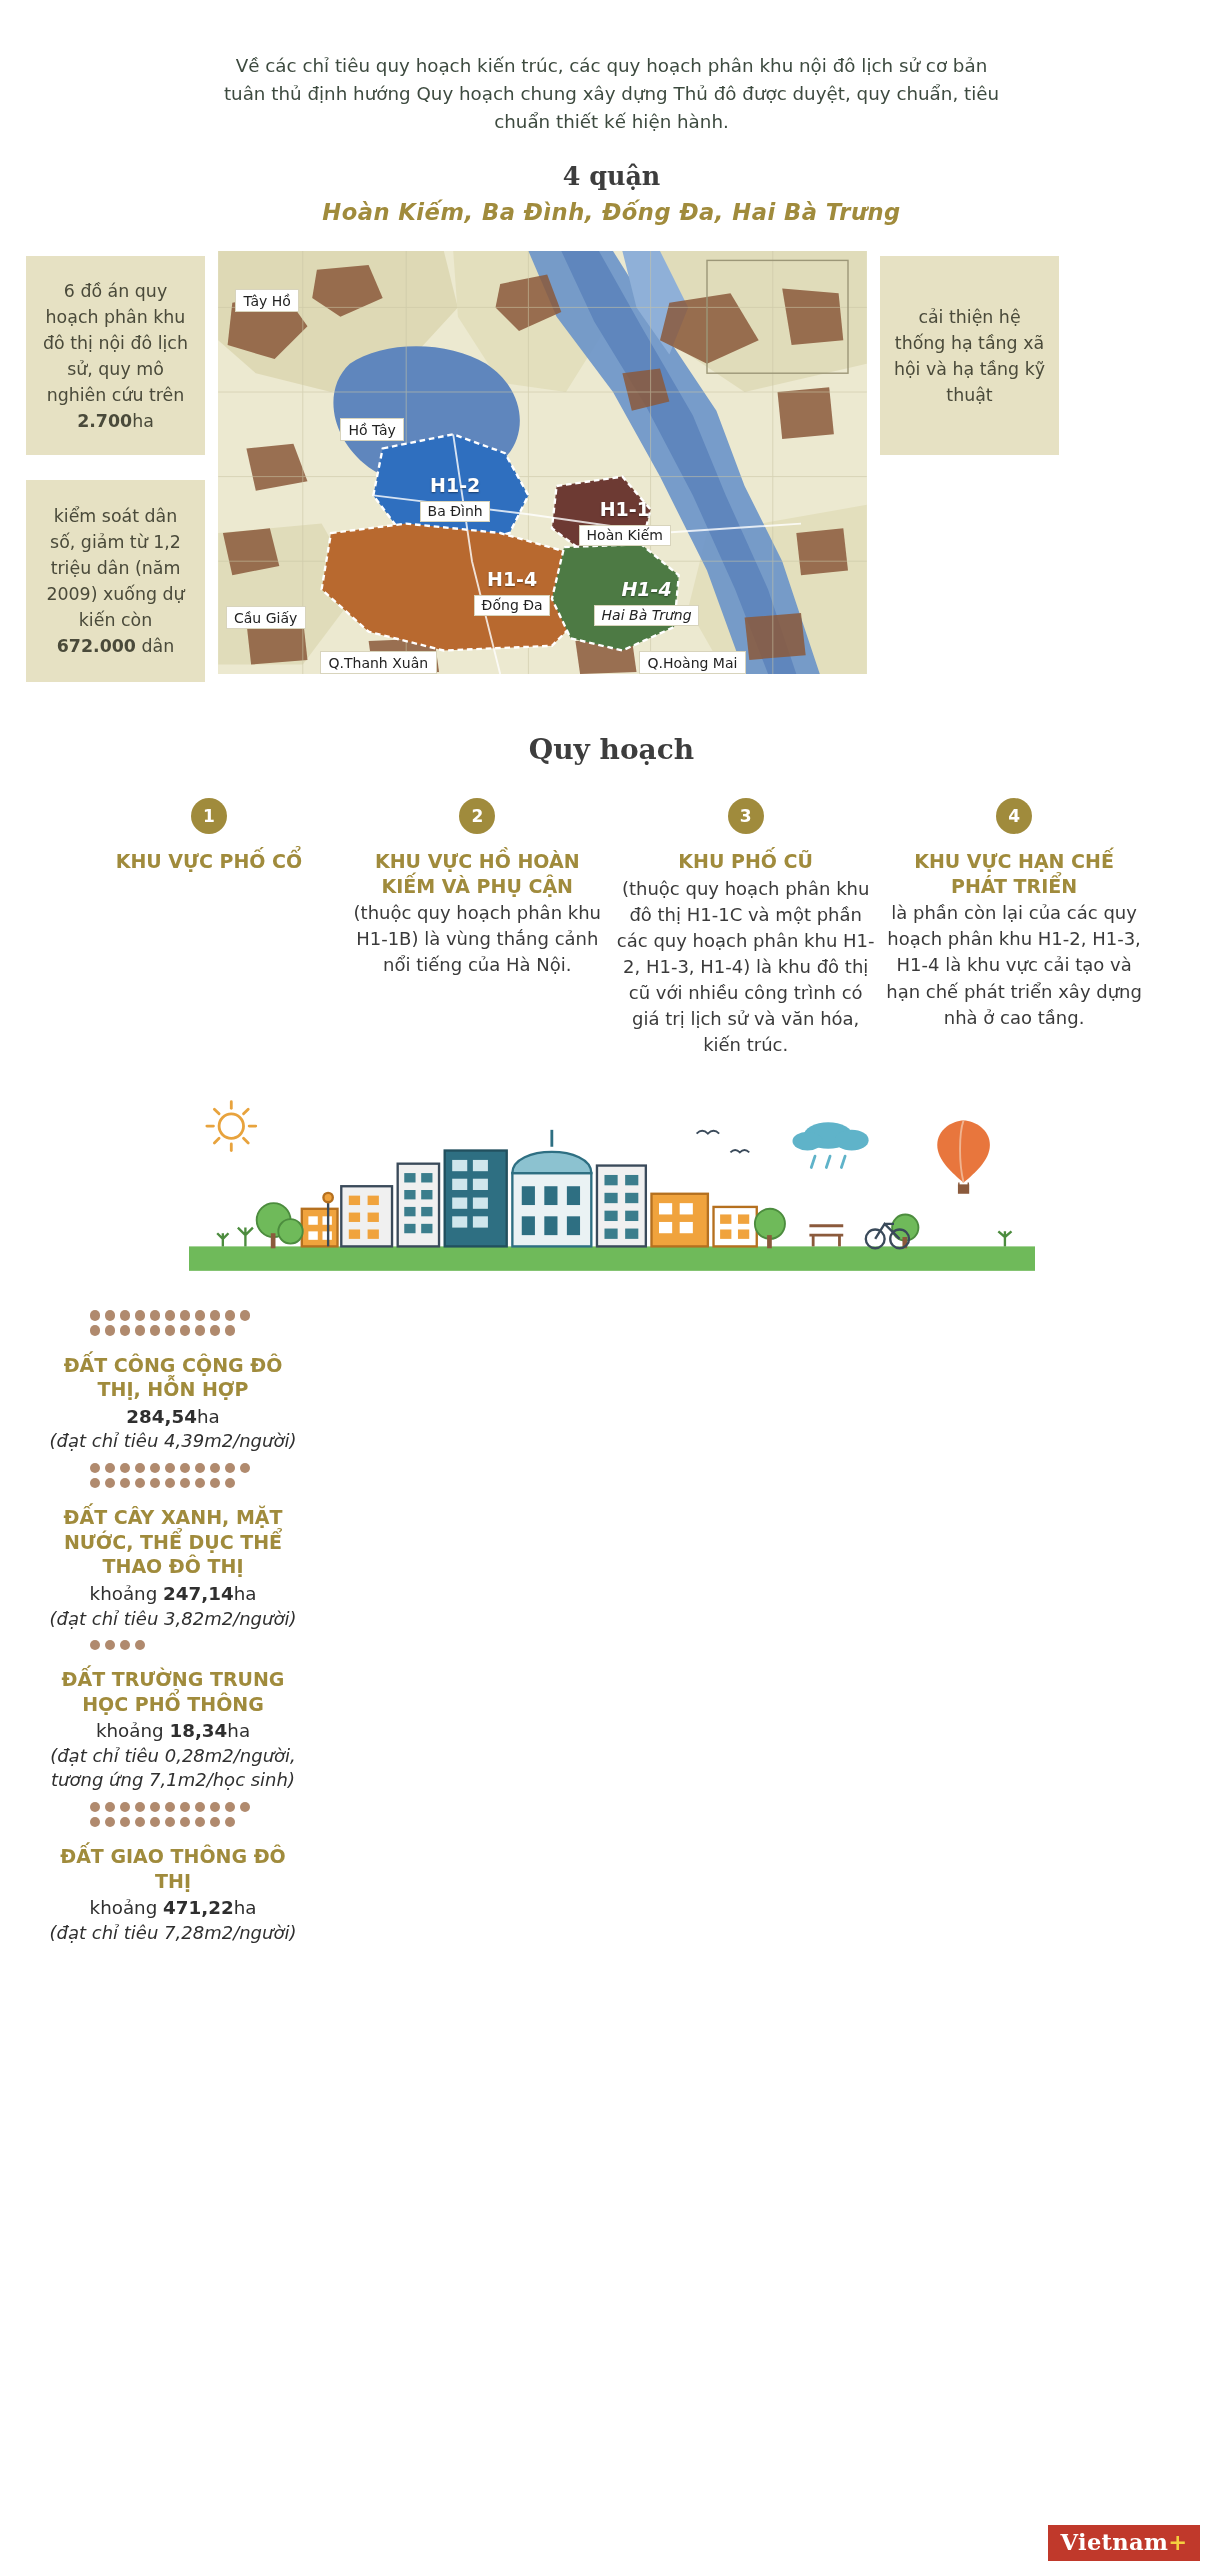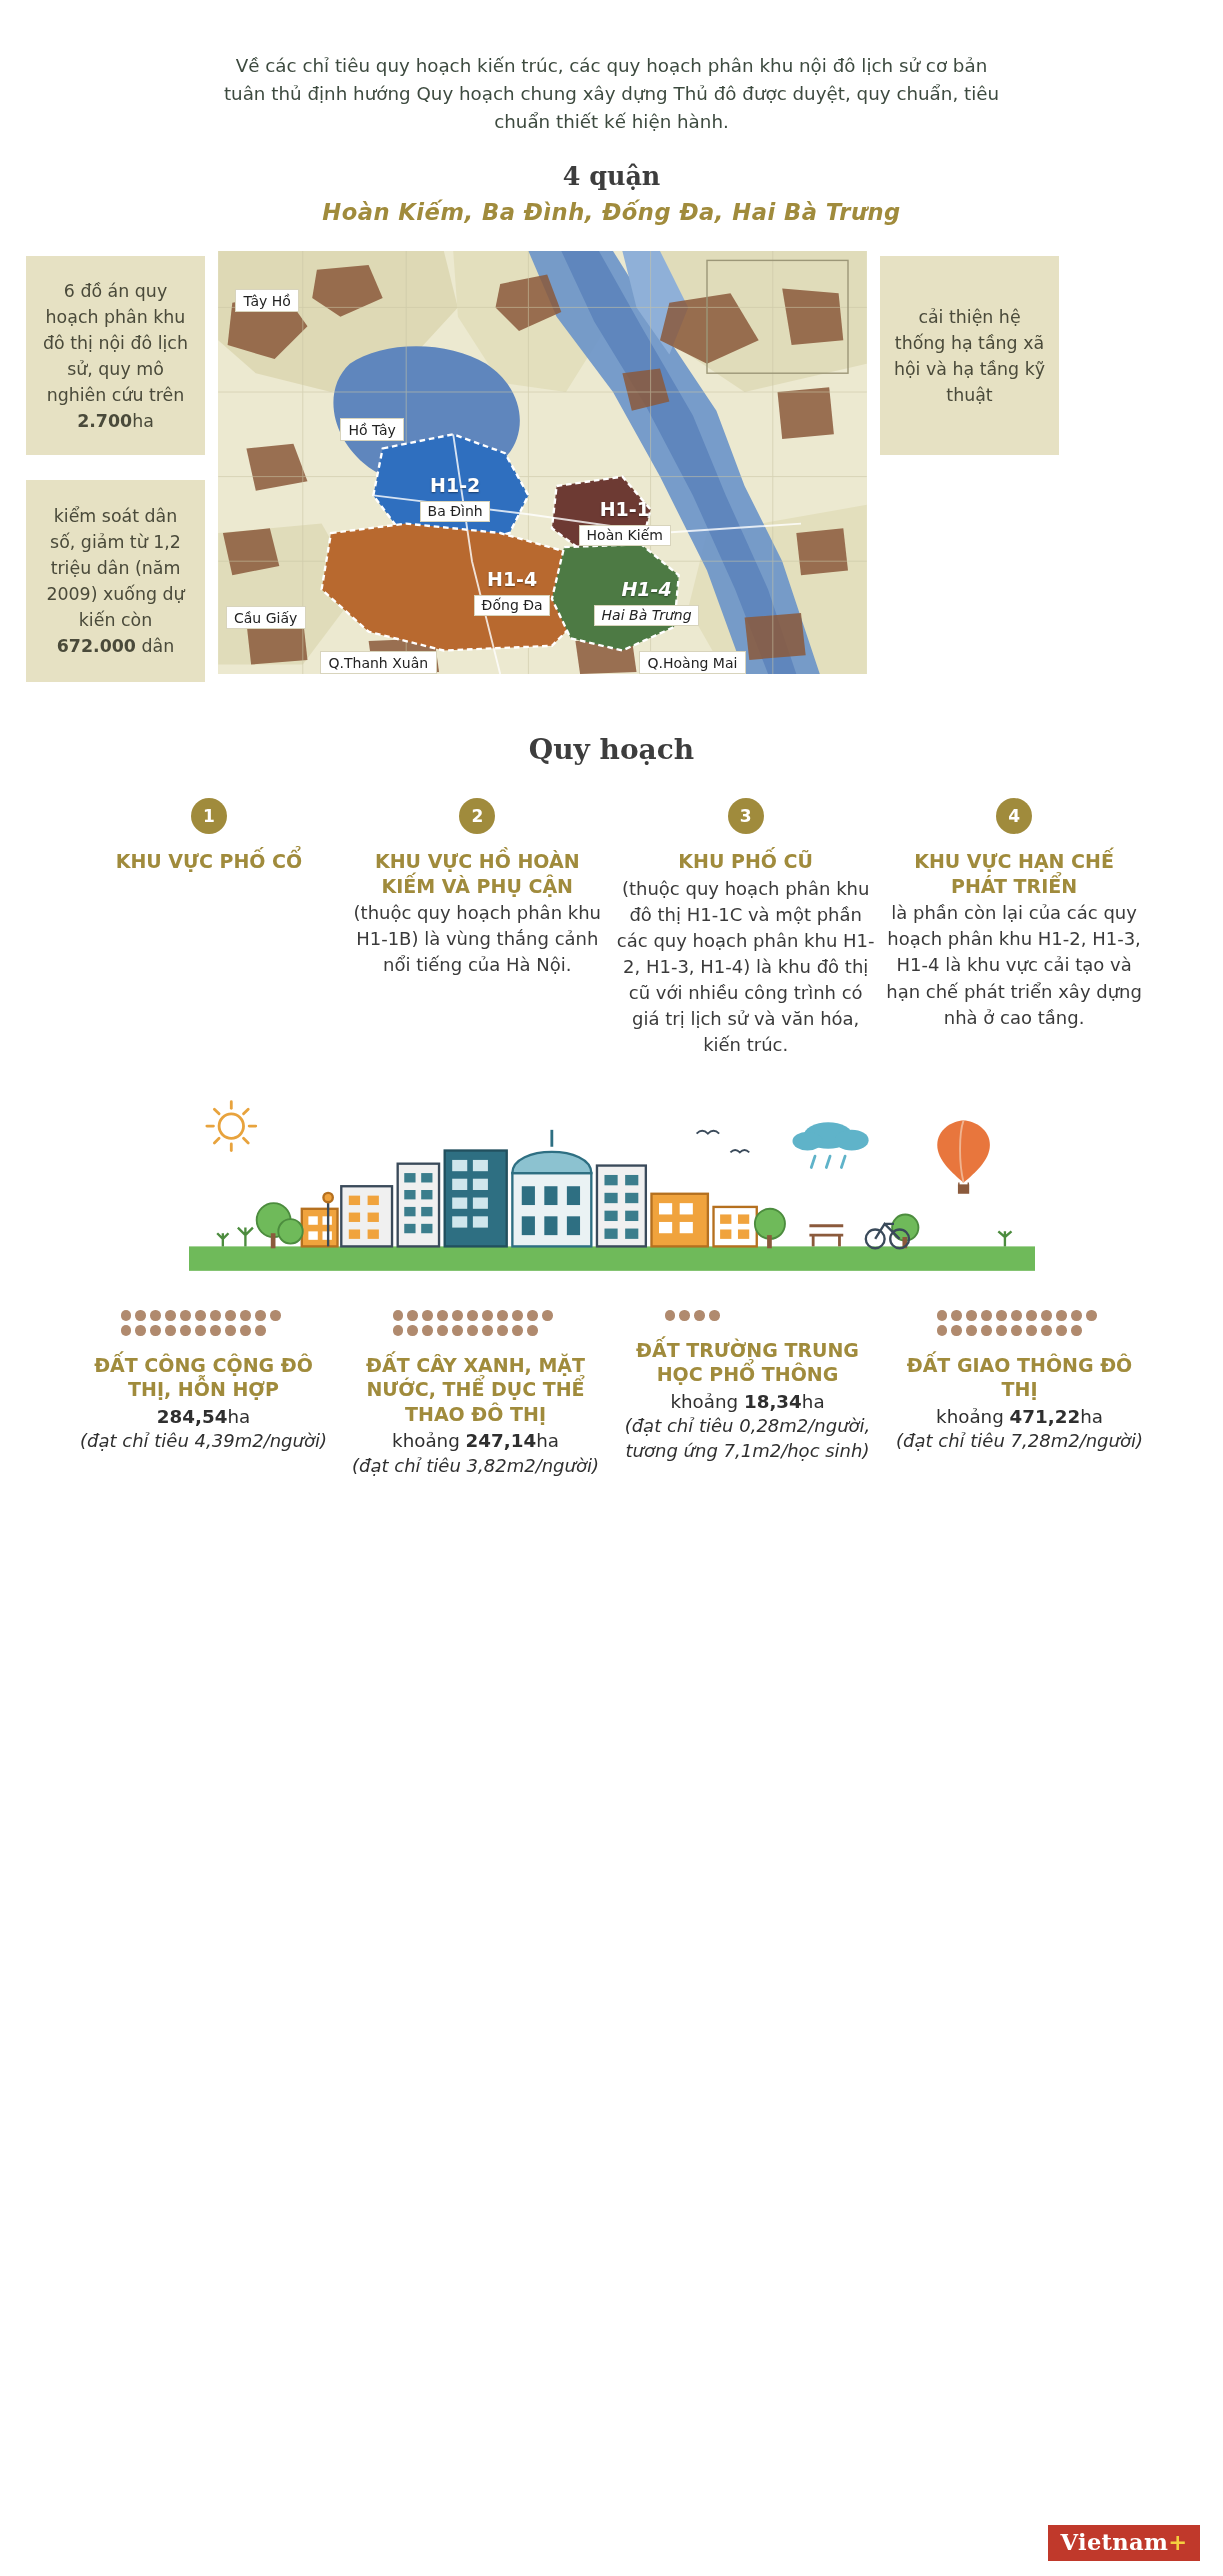--- a/index.html
+++ b/index.html
@@ -169,22 +169,23 @@
   .illus-wrap {
     margin-top: 38px;
     text-align: center;
   }
   .city-svg { display:block; margin: 9.4px auto 0 auto; }
 
   
   .stats {
     display: flex;
     justify-content: center;
-    gap: 16px;
+    gap: 9px;
     padding: 26px 45px 0 45px;
+    flex-direction: column;
   }
   .stat {
     width: 256px;
     text-align: center;
   }
   .dots {
     display: flex;
     flex-wrap: wrap;
     width: 166px;
     margin: 0 auto 17px auto;

